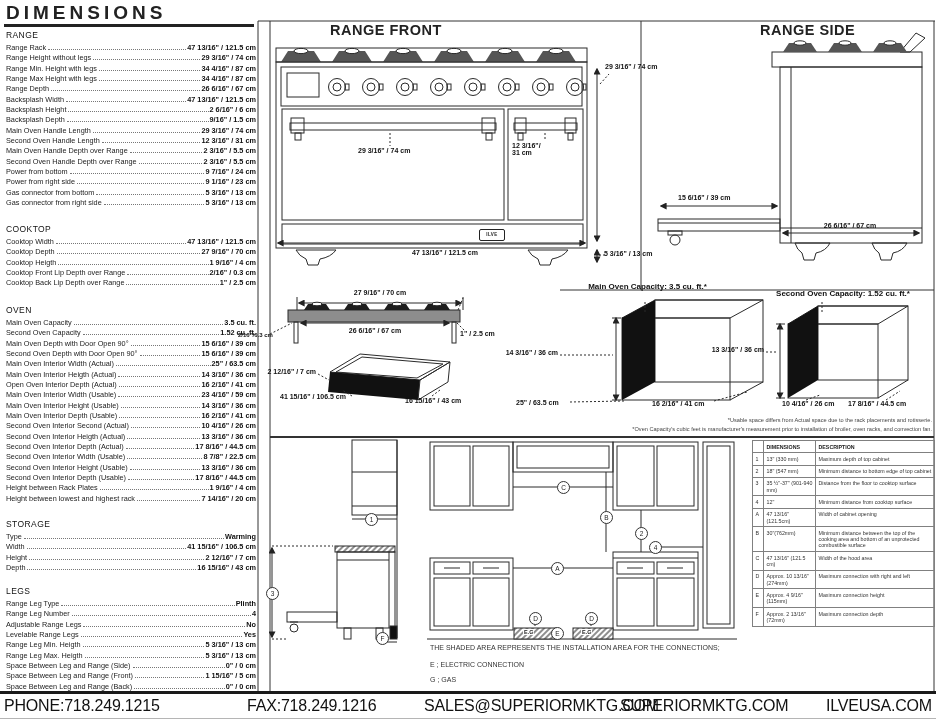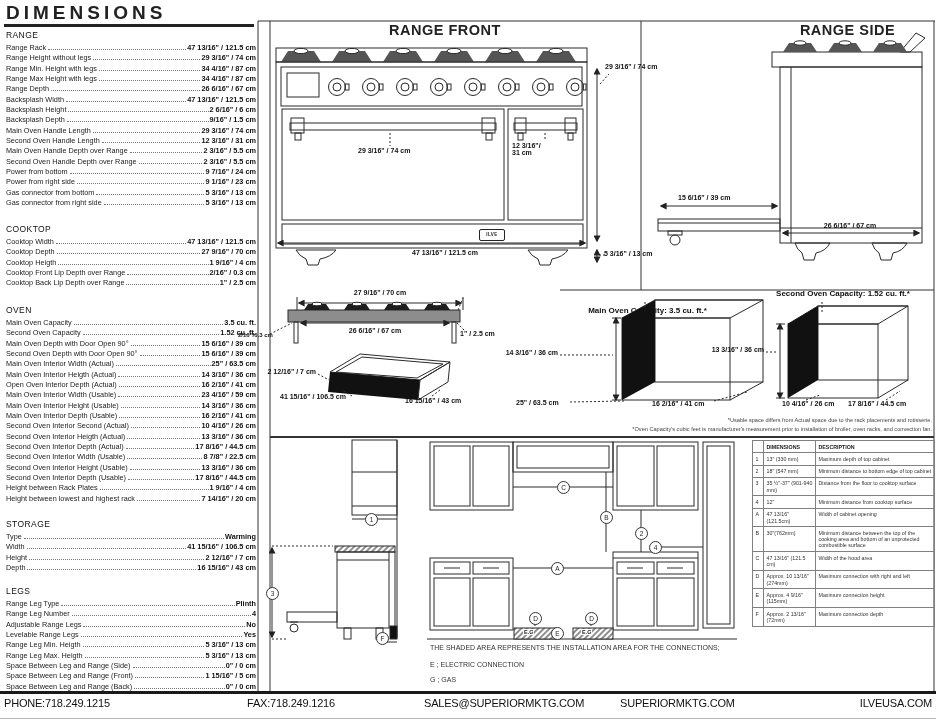--- a/index.html
+++ b/index.html
@@ -6,21 +6,21 @@
   body{width:936px;height:721px;position:relative;background:#fff;color:#1a1a1a;
        font-family:"Liberation Sans",sans-serif;overflow:hidden}
   .abs{position:absolute}
   .main-title{position:absolute;left:6px;top:2px;font-size:19px;font-weight:bold;letter-spacing:4px;color:#222}
   .title-rule{position:absolute;left:4px;top:24px;width:250px;height:3px;background:#222}
   .specs{position:absolute;left:6px;width:250px}
   .spec-h{font-weight:normal;font-size:8.5px;letter-spacing:.4px;margin-bottom:3px;color:#111}
   .spec-row{display:flex;align-items:baseline;font-size:7.3px;height:10.33px;white-space:nowrap;color:#222}
   .spec-dots{flex:1;border-bottom:1px dotted #777;margin:0 1px 2px 2px;min-width:4px}
   .spec-val{font-weight:bold;color:#111}
-  .sec-title{position:absolute;font-weight:bold;font-size:14.5px;letter-spacing:.5px;text-align:center;color:#222}
+  .sec-title{position:absolute;font-weight:bold;font-size:14.5px;letter-spacing:.5px;color:#222}
   .cap-title{position:absolute;font-weight:bold;font-size:8px;text-align:center;color:#111;white-space:nowrap}
   .dim{position:absolute;font-size:7px;font-weight:bold;white-space:nowrap;color:#111}
   .dim.center{text-align:center}
   .dim.right{text-align:right}
   .dim.small{font-size:6px}
   .pre{white-space:pre-line}
   .note{position:absolute;font-size:5.6px;color:#444;text-align:right;white-space:nowrap}
   .inst-note{position:absolute;font-size:7px;color:#333;white-space:nowrap}
   .co{position:absolute;width:11px;height:11px;border:1px solid #333;border-radius:50%;
       font-size:6.5px;line-height:11px;text-align:center;background:#fff;z-index:3;color:#222}
@@ -30,21 +30,21 @@
   .eg span{background:#fff;padding:0 1px}
   .conn-table{position:absolute;left:752px;top:440px;width:183px;border-collapse:collapse;
               font-size:5.3px;line-height:6.3px;color:#333;table-layout:fixed}
   .conn-table th,.conn-table td{border:1px solid #808080;padding:2.5px 2.5px;vertical-align:top;text-align:left;
               overflow:hidden}
   .conn-table th{font-weight:bold;color:#222}
   .conn-table .c0{width:11px}
   .conn-table .c1{width:52px}
   .footer-bar{position:absolute;left:0;top:691px;width:936px;height:3px;background:#1a1a1a}
   .footer-thin{position:absolute;left:0;top:718px;width:936px;height:1px;background:#b5b5b5}
-  .ft{position:absolute;top:697px;font-size:11px;color:#111;letter-spacing:-0.2px;white-space:nowrap}
+  .ft{position:absolute;top:697px;font-size:16px;color:#111;letter-spacing:-0.2px;white-space:nowrap}
 </style>
 </head>
 <body>
 
 <svg class="abs" style="left:0;top:0" width="936" height="721" viewBox="0 0 936 721">
   <defs>
     <marker id="ah" viewBox="0 0 10 10" refX="8" refY="5" markerWidth="7" markerHeight="7" orient="auto-start-reverse">
       <path d="M0,0L10,5L0,10z" fill="#222"></path>
     </marker>
     <pattern id="hatch" width="4" height="4" patternUnits="userSpaceOnUse" patternTransform="rotate(45)">
@@ -637,21 +637,21 @@
 
 <div class="dim center" style="left:300px;top:289px;width:160px">27 9/16" / 70 cm</div>
 <div class="dim center" style="left:310px;top:327px;width:130px">26 6/16" / 67 cm</div>
 <div class="dim" style="left:460px;top:330px">1" / 2.5 cm</div>
 <div class="dim small" style="left:238px;top:332px">2/16"/0.3 cm</div>
 
 <div class="dim right" style="left:244px;top:368px;width:72px">2 12/16" / 7 cm</div>
 <div class="dim" style="left:280px;top:393px">41 15/16" / 106.5 cm</div>
 <div class="dim" style="left:405px;top:397px">16 15/16" / 43 cm</div>
 
-<div class="cap-title" style="left:545px;top:306px;width:205px">Main Oven Capacity: 3.5 cu. ft.*</div>
+<div class="cap-title" style="left:545px;top:282px;width:205px">Main Oven Capacity: 3.5 cu. ft.*</div>
 <div class="dim right" style="left:494px;top:349px;width:64px">14 3/16" / 36 cm</div>
 <div class="dim" style="left:516px;top:399px">25" / 63.5 cm</div>
 <div class="dim" style="left:652px;top:400px">16 2/16" / 41 cm</div>
 
 <div class="cap-title" style="left:748px;top:289px;width:190px">Second Oven Capacity: 1.52 cu. ft.*</div>
 <div class="dim right" style="left:700px;top:346px;width:64px">13 3/16" / 36 cm</div>
 <div class="dim" style="left:782px;top:400px">10 4/16" / 26 cm</div>
 <div class="dim" style="left:848px;top:400px">17 8/16" / 44.5 cm</div>
 
 <div class="note" style="left:540px;top:417px;width:392px">*Usable space differs from Actual space due to the rack placements and rotisserie.</div>

